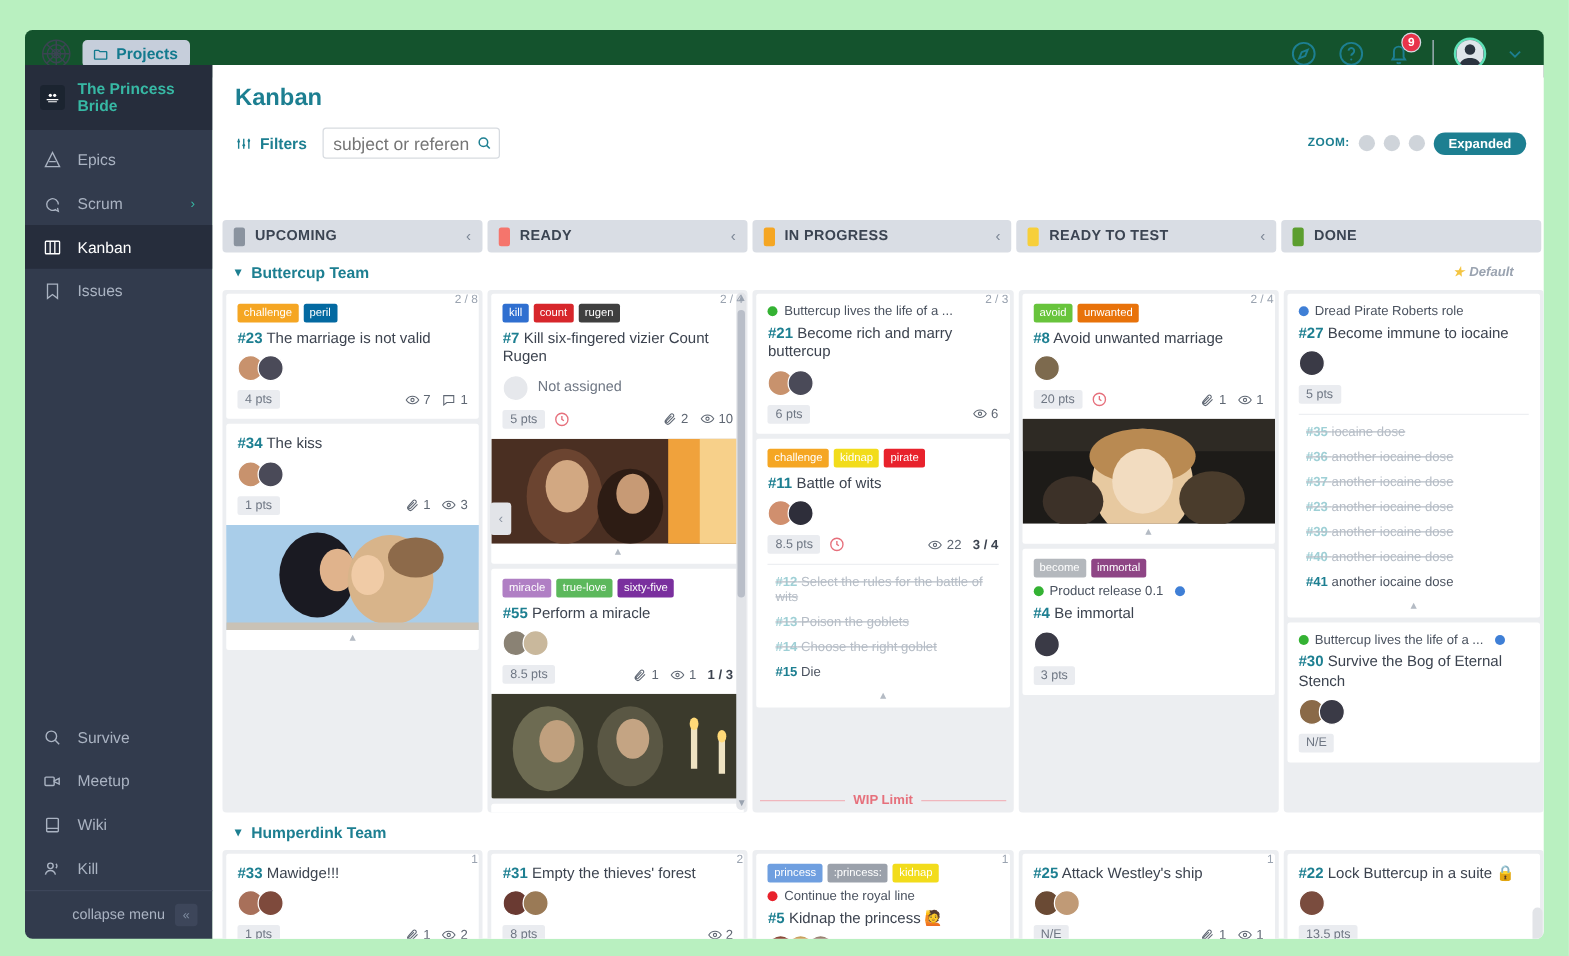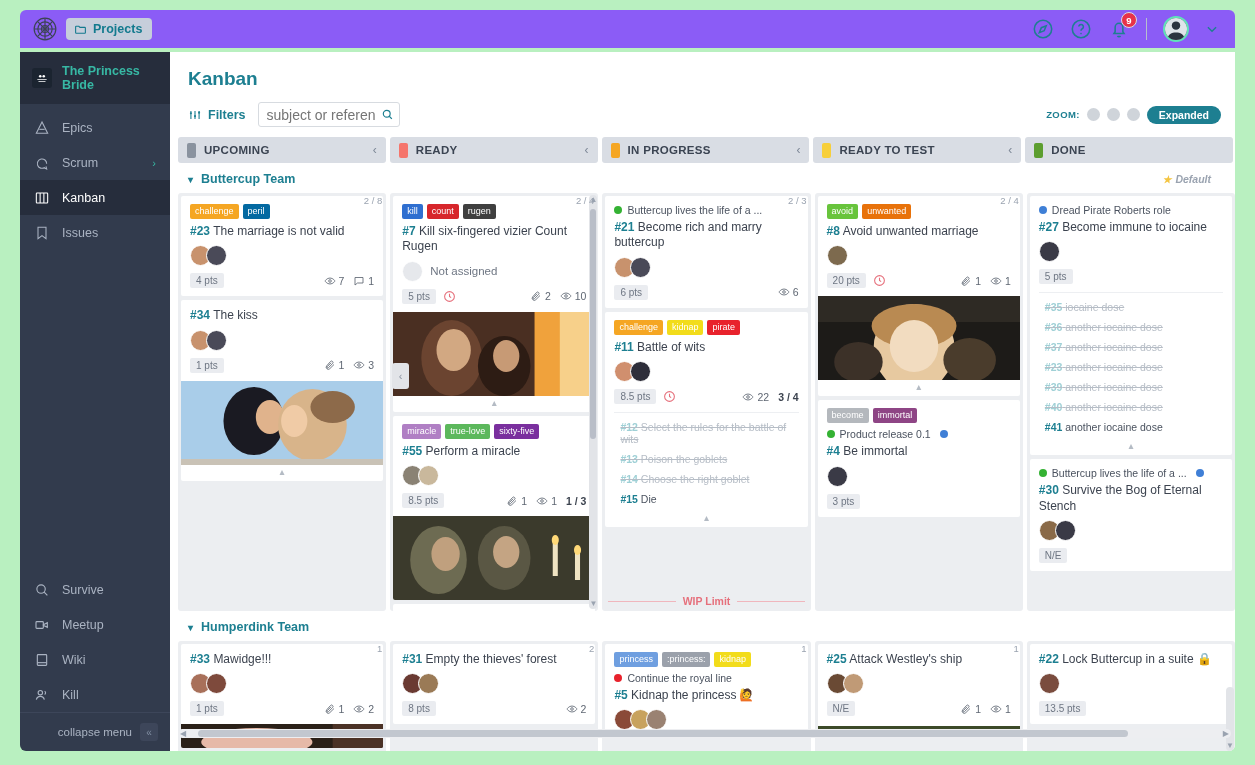--- a/index.html
+++ b/index.html
@@ -6,22 +6,22 @@
   html, body {
     width: 1255px; height: 765px;
     font-family: "Liberation Sans", sans-serif;
     background: #c9f5cd;
     overflow: hidden;
   }
   .screen { position: relative; width: 1255px; height: 765px; background: #b9f0c0; }
 
   
   .topbar {
-    position: absolute; left: 20px; top: 10px; right: 20px; height: 38px;
-    background: #8b5cf6; border-radius: 6px 6px 0 0;
+    position: absolute; left: 20px; top: 24px; right: 20px; height: 38px;
+    background: #14532d; border-radius: 6px 6px 0 0;
     display: flex; align-items: center; padding: 0 12px;
   }
   .logo { width: 26px; height: 26px; margin-right: 8px; flex: none; }
   .crumb {
     display: flex; align-items: center; gap: 6px;
     background: #c6cedb; color: #137a8e; border-radius: 4px;
     padding: 4px 10px 4px 8px; font-size: 12.5px; font-weight: 700;
   }
   .crumb svg { display: block; }
   .topbar-right { margin-left: auto; display: flex; align-items: center; gap: 16px; padding-right: 4px; }
@@ -95,21 +95,21 @@
   .zoomwrap { margin-left: auto; display: flex; align-items: center; gap: 7px; }
   .zoom-label { color: #1d7f91; font-size: 9.5px; font-weight: 700; letter-spacing: .4px; }
   .zdot { width: 13px; height: 13px; border-radius: 50%; background: #cfd4da; cursor: pointer; }
   .zpill {
     background: #1d7f91; color: #fff; font-size: 10.5px; font-weight: 700;
     border-radius: 10px; padding: 3px 12px; cursor: pointer;
   }
 
   
   .board { position: relative; padding: 0 0 0 8px; height: calc(100% - 96px); }
-  .cols { display: flex; gap: 4px; padding-right: 2px; }
+  .cols { display: flex; gap: 4px; padding-right: 2px; margin-top: 39px; }
   .col-head {
     flex: 1 1 0; min-width: 0; height: 26px; background: #d9dde4; border-radius: 3px;
     display: flex; align-items: center; gap: 8px; padding: 0 9px;
   }
   .col-chip { width: 9px; height: 15px; border-radius: 2px; flex: none; }
   .col-name { font-size: 11.5px; font-weight: 700; color: #3b4452; letter-spacing: .3px; white-space: nowrap; overflow: hidden; }
   .col-collapse { margin-left: auto; color: #7d8796; font-size: 12px; cursor: pointer; }
 
   .swim-head {
     display: flex; align-items: center; gap: 8px;

